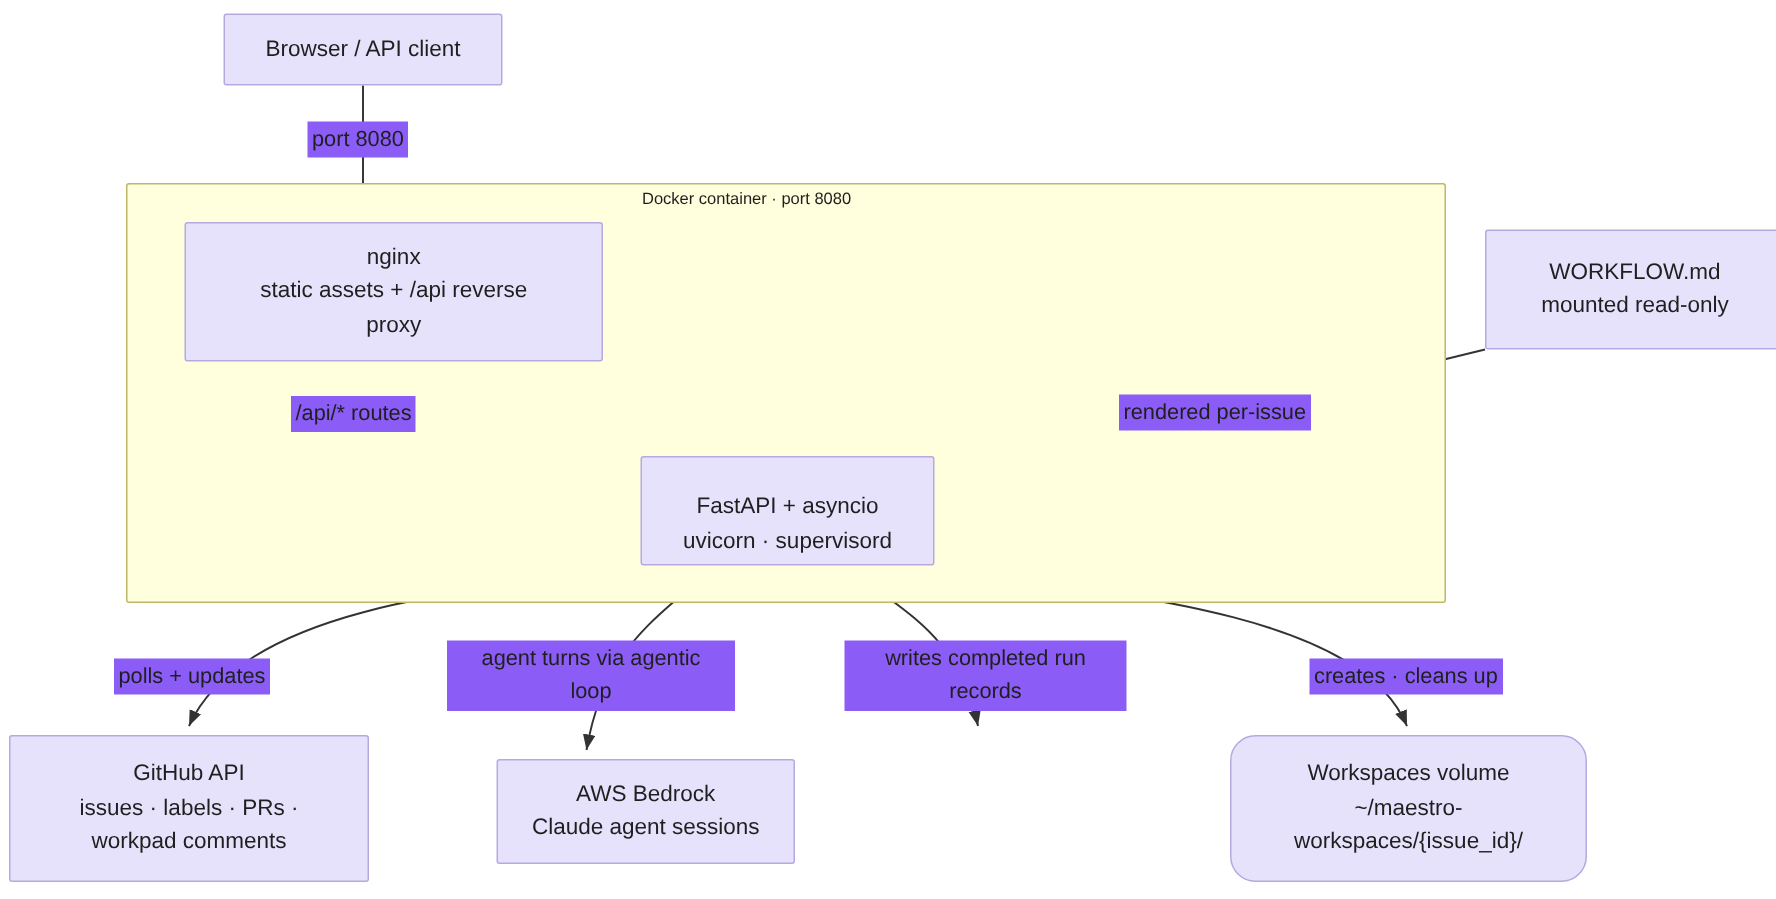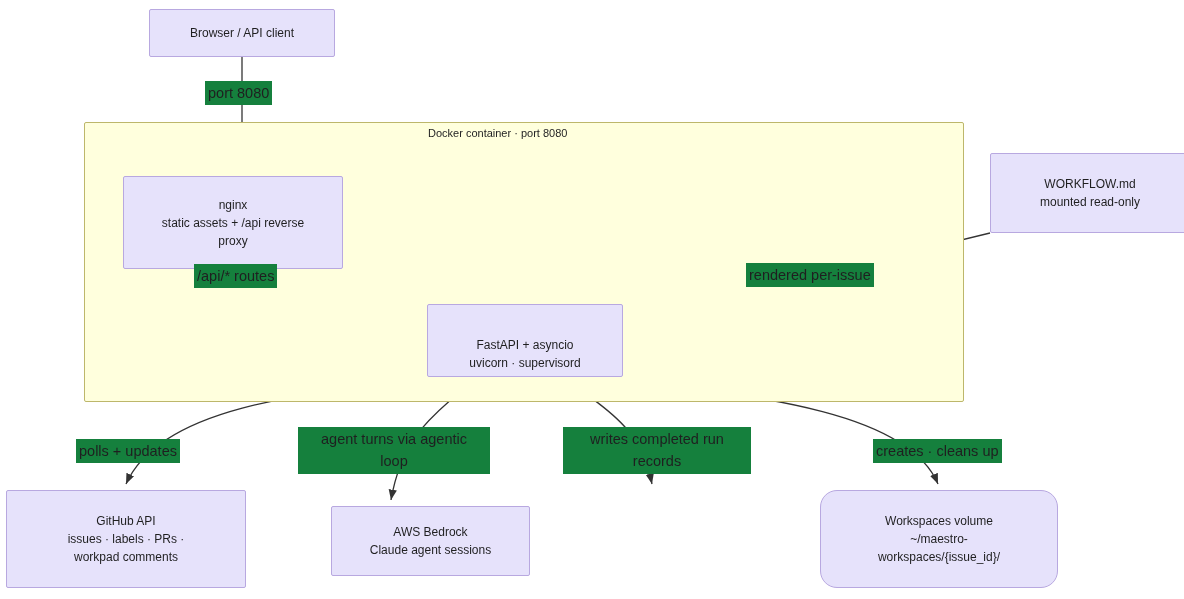--- a/index.html
+++ b/index.html
@@ -28,21 +28,21 @@
     position: absolute;
     box-sizing: border-box;
     background: #e6e2fb;
     border: 1.3px solid #b8a8e0;
     border-radius: 2px;
     display: flex;
     align-items: center;
     justify-content: center;
     text-align: center;
     color: #1f1f20;
-    font-size: 12px;
+    font-size: 15px;
     line-height: 1.5;
     padding: 4px 8px;
     z-index: 3;
   }
   .node .txt {
     display: block;
     white-space: pre-line;
   }
   .cluster {
     position: absolute;
@@ -54,21 +54,21 @@
   }
   .cluster-label {
     position: absolute;
     font-size: 11px;
     color: #1f1f20;
     z-index: 2;
     white-space: nowrap;
   }
   .edge-label {
     position: absolute;
-    background: #15803d;
+    background: #8b5cf6;
     color: #1f1f20;
     font-size: 14.5px;
     line-height: 1.55;
     text-align: center;
     padding: 1px 3px;
     z-index: 4;
     white-space: pre-line;
   }
 </style>
 </head>
@@ -112,21 +112,21 @@
   <div class="edge-label" style="left:298px; top:427px; width:186px;">agent turns via agentic
 loop</div>
   <div class="edge-label" style="left:563px; top:427px; width:182px;">writes completed run
 records</div>
   <div class="edge-label" style="left:873px; top:439px;">creates · cleans up</div>
 
   <div class="node" style="left:149px; top:9px; width:186px; height:48px;">
     <span class="txt">Browser / API client</span>
   </div>
 
-  <div class="node" style="left:123px; top:148px; width:220px; height:93px;margin-top:28px;">
+  <div class="node" style="left:123px; top:148px; width:279px; height:93px;">
     <span class="txt">nginx
 static assets + /api reverse
 proxy</span>
   </div>
 
   <div class="node" style="left:427px; top:304px; width:196px; height:73px;align-items:flex-end;">
     <span class="txt">FastAPI + asyncio
 uvicorn · supervisord</span>
   </div>
 

